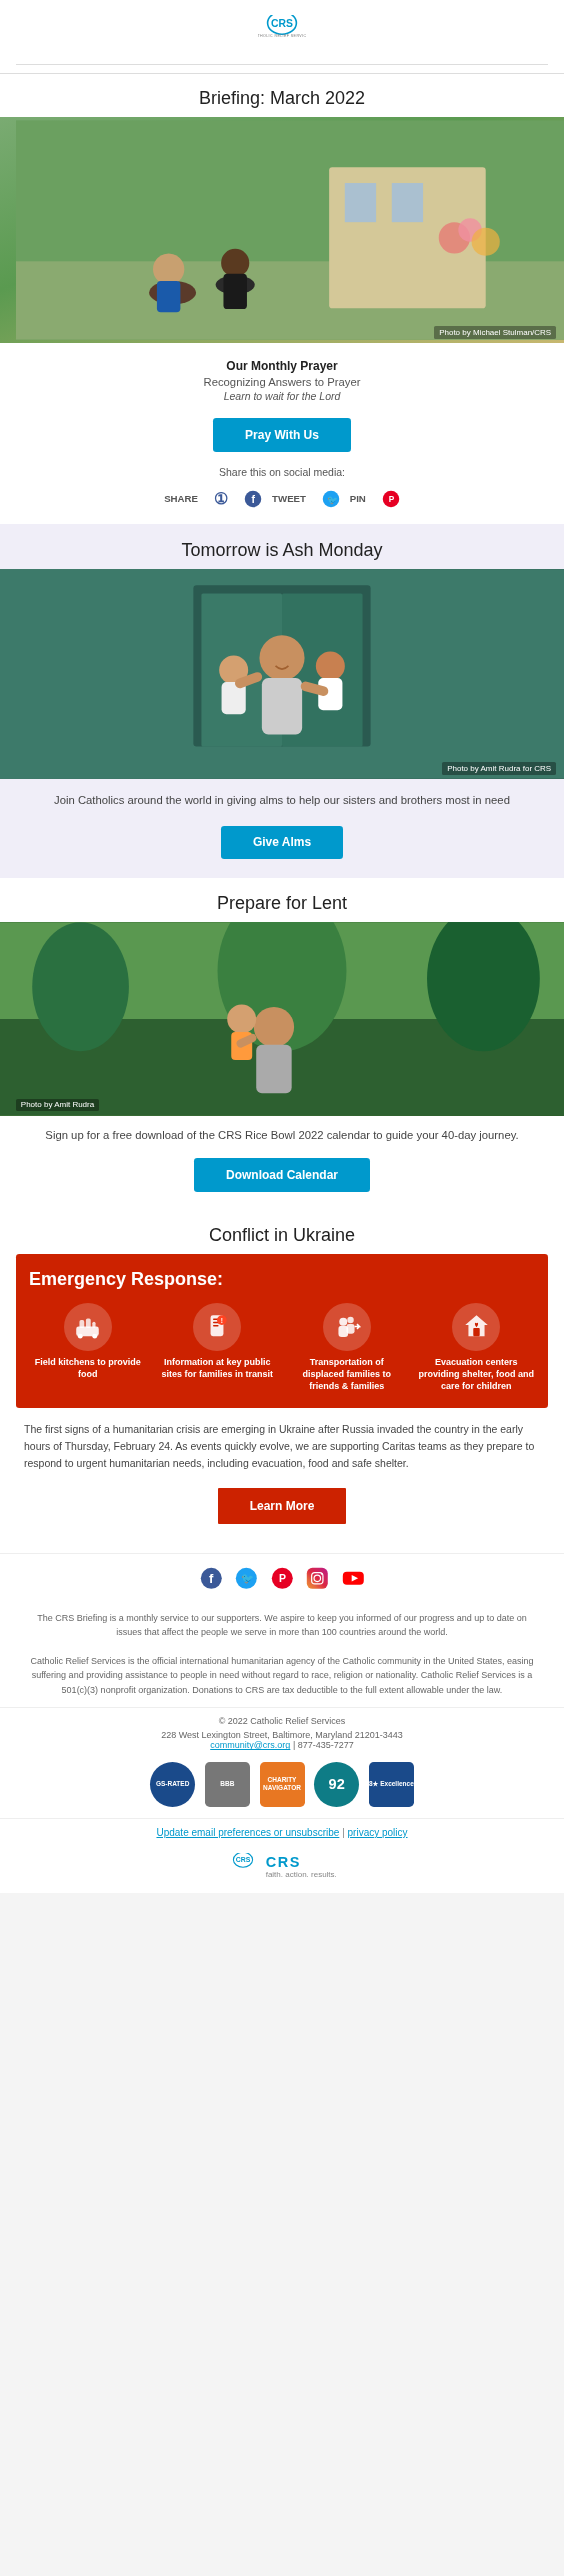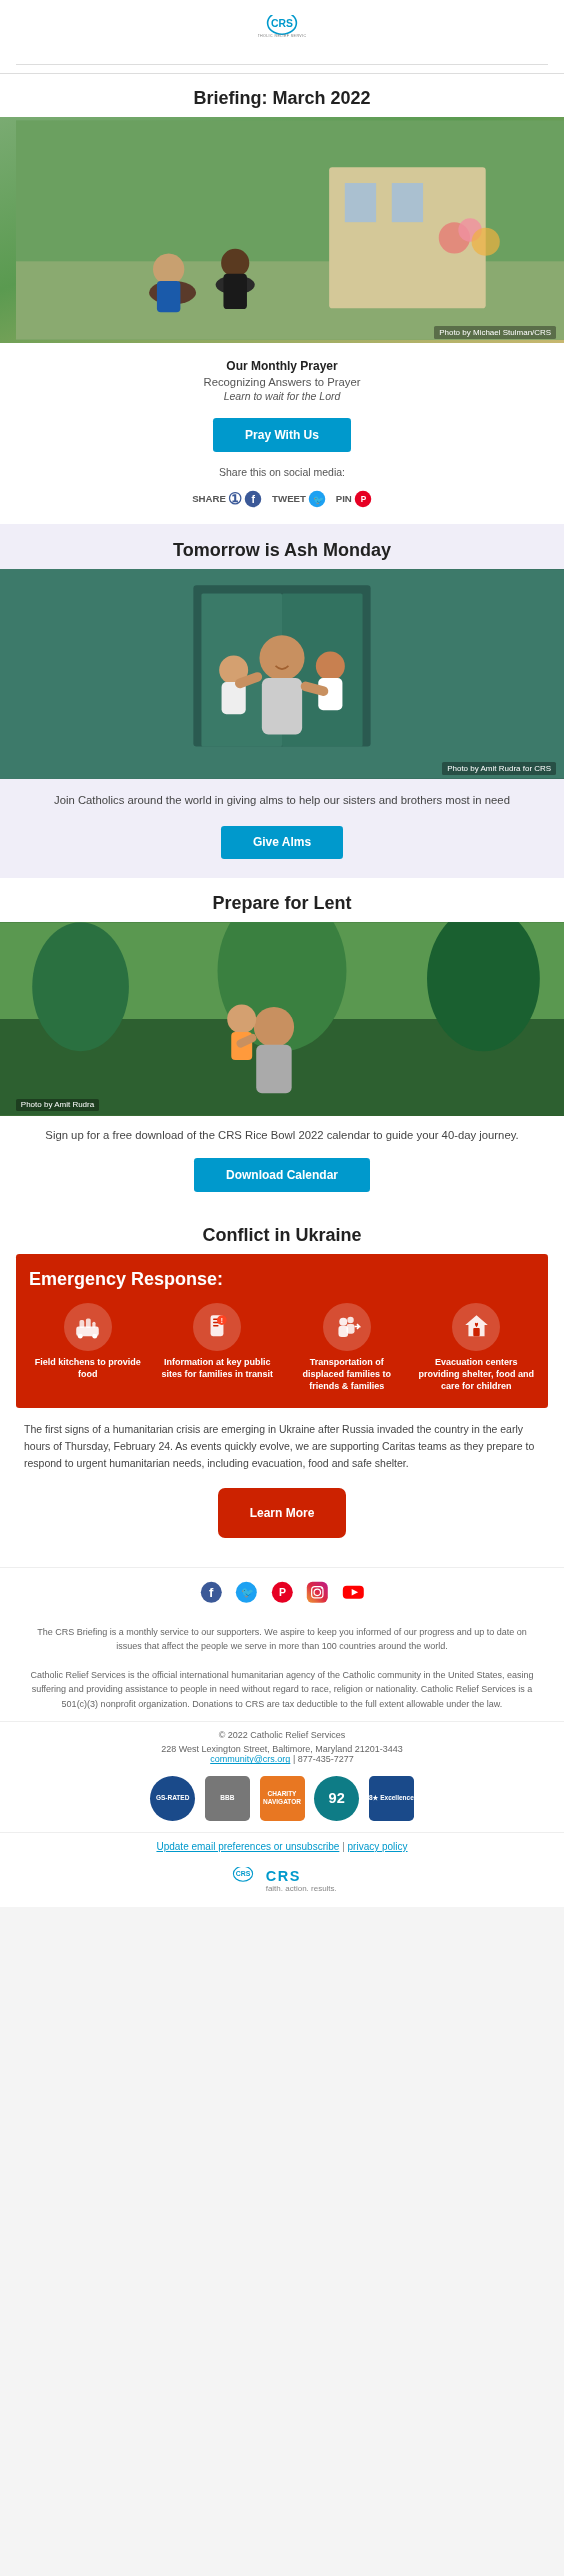--- a/index.html
+++ b/index.html
@@ -16,21 +16,21 @@
     
     .header {
       text-align: center;
       padding: 14.5px 16px 8px;
       border-bottom: 0.8px solid #ddd;
     }
     
     .section-title {
       text-align: center;
       font-size: 18px;
-      font-weight: bold;
+      font-weight: normal;
       color: #222;
       padding: 14.5px 16px 8px;
     }
     
     .hero-img {
       width: 100%;
       height: 226px;
       background: #b0c4d8;
       position: relative;
       overflow: hidden;
@@ -82,42 +82,42 @@
       font-size: 12px;
       font-weight: bold;
       text-decoration: none;
       cursor: pointer;
       border: none;
     }
     .btn-red {
       display: inline-block;
       background: #cc2200;
       color: #fff;
-      padding: 18px 32px;
-      border-radius: 7px;
+      padding: 11px 32px;
+      border-radius: 1px;
       font-size: 12px;
       font-weight: bold;
       text-decoration: none;
       cursor: pointer;
       border: none;
     }
     
     .social-share {
       display: flex;
       justify-content: center;
       align-items: center;
       gap: 9.7px;
       margin-top: 11.3px;
       font-size: 10.5px;
       color: #666;
     }
     .social-btn {
       display: flex;
       align-items: center;
-      gap: 2px;
+      gap: 16px;
       font-size: 9.7px;
       font-weight: bold;
       color: #555;
       cursor: pointer;
     }
     .fb-icon { color: #3b5998; font-size: 16px; }
     
     .ash-section {
       background: #f0eef8;
       padding: 0 0 16px;

